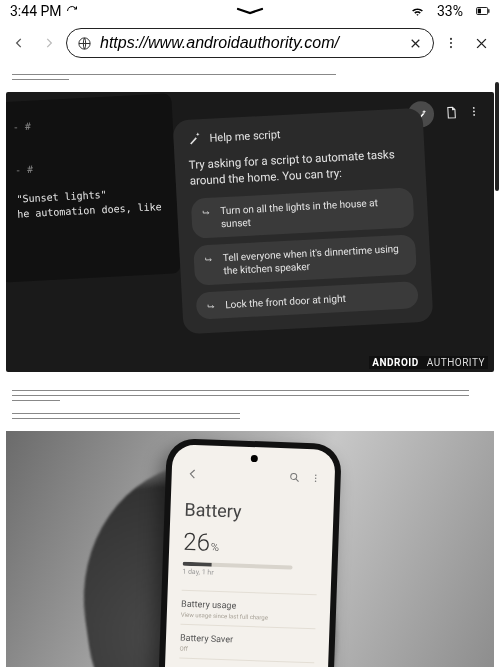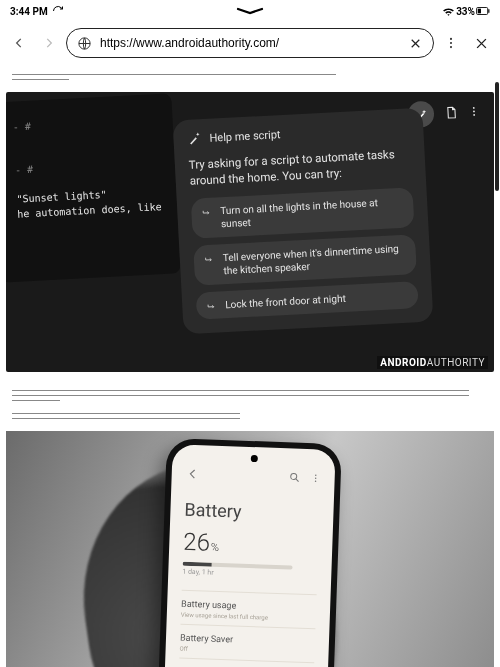--- a/index.html
+++ b/index.html
@@ -1,29 +1,29 @@
 <!DOCTYPE html>
 <html><head>
 <meta charset="utf-8">
 <style>
   * { margin: 0; padding: 0; box-sizing: border-box; }
   html, body { width: 500px; height: 667px; font-family: -apple-system, Roboto, sans-serif; background: #fff; color: #000; overflow: hidden; }
   #app { width: 500px; height: 667px; position: relative; }
 
   
-  .status-bar { height: 22px; display: flex; justify-content: space-between; align-items: center; padding: 8px 10px; font-size: 10px; font-weight: 700; }
+  .status-bar { height: 22px; display: flex; justify-content: space-between; align-items: center; padding: 8px 10px; font-size: 14px; font-weight: 400; }
   .status-left { display: flex; align-items: center; gap: 4px; }
-  .status-right { display: flex; align-items: center; gap: 1px; }
+  .status-right { display: flex; align-items: center; gap: 13px; }
   .handle { position: absolute; top: 6px; left: 50%; transform: translateX(-50%); width: 32px; height: 10px; }
 
   
   .browser-toolbar { height: 42px; display: flex; align-items: center; padding: 0 6px; gap: 4px; }
   .nav-btn { width: 26px; height: 26px; display: flex; align-items: center; justify-content: center; color: #666; }
   .omnibox { flex: 1; height: 30px; border: 1px solid #222; border-radius: 16px; display: flex; align-items: center; padding: 0 10px; gap: 8px; font-size: 12px; }
-  .omnibox input { flex: 1; border: none; outline: none; font-size: 12px; background: transparent; }
+  .omnibox input { flex: 1; border: none; outline: none; font-size: 16px; background: transparent; font-style: italic; }
   .clear-x { width: 16px; height: 16px; display: flex; align-items: center; justify-content: center; }
 
   
   .page { position: relative; height: calc(667px - 22px - 42px); }
   .scrollbar-track { position: absolute; right: 1px; top: 0; bottom: 0; width: 4px; }
   .scrollbar-thumb { position: absolute; right: 0; width: 4px; background: #222; border-radius: 2px; }
 
   
   .lines { padding: 10px 12px 4px; }
   .line { height: 1px; background: #888; margin-bottom: 4px; }
@@ -37,21 +37,21 @@
   .fi-card { position: absolute; left: 172px; top: 22px; width: 250px; transform: rotate(-3deg); background: #2a2a2a; border-radius: 16px; padding: 12px 14px 14px; color: #e4e4e4; }
   .fi-head { display: flex; align-items: center; gap: 8px; font-size: 11px; margin-bottom: 12px; }
   .fi-prompt { font-size: 11.5px; line-height: 1.35; margin-bottom: 10px; }
   .chip { display: flex; align-items: flex-start; gap: 8px; background: #3a3a3a; border-radius: 14px; padding: 7px 10px; font-size: 10px; line-height: 1.3; margin-top: 7px; }
   .chip .arr { flex: 0 0 auto; margin-top: 1px; }
 
   .fi-top-icons { position: absolute; right: 14px; top: 8px; display: flex; gap: 10px; align-items: center; transform: rotate(-3deg); }
   .circ { width: 26px; height: 26px; border-radius: 50%; background: #4a4a4a; display: flex; align-items: center; justify-content: center; }
   .watermark { position: absolute; right: 6px; bottom: 4px; font-size: 10px; letter-spacing: 0.5px; font-weight: 700; }
   .watermark .a { color: #fff; background: rgba(0,0,0,.35); padding: 1px 0 1px 3px; margin-top: 20px; }
-  .watermark .b { color: #ddd; padding: 1px 3px 1px 0; background: rgba(0,0,0,.35); font-weight: 400; }
+  .watermark .b { color: #ddd; padding: 1px 3px 1px 8px; background: rgba(0,0,0,.35); font-weight: 400; }
 
   
   .feature-img2 { margin: 4px 6px 0; height: 250px; position: relative; overflow: hidden; background: linear-gradient(115deg,#6b6b6b 0%, #9c9c9c 30%, #c7c7c7 55%, #8c8c8c 100%); }
   .hand { position: absolute; left: 78px; bottom: -60px; width: 260px; height: 280px; background: radial-gradient(circle at 30% 60%, #4a4a4a 0%, #333 60%, transparent 70%); border-radius: 50% 50% 40% 40%; transform: rotate(-8deg); filter: blur(1px); }
   .phone { position: absolute; left: 155px; top: 10px; width: 175px; height: 340px; background: #111; border-radius: 28px; transform: rotate(2deg); padding: 6px; box-shadow: -6px 8px 18px rgba(0,0,0,.4); }
   .screen { width: 100%; height: 100%; background: #f4f1ec; border-radius: 22px; padding: 22px 14px 8px; position: relative; color: #555; }
   .punch { position: absolute; top: 8px; left: 50%; transform: translateX(-50%); width: 7px; height: 7px; background: #000; border-radius: 50%; }
   .s-top { display: flex; justify-content: space-between; align-items: center; font-size: 10px; color: #777; margin-bottom: 18px; }
   .s-title { font-size: 18px; color: #444; margin-bottom: 8px; }
   .s-pct { font-size: 24px; font-weight: 300; color: #333; display: flex; align-items: baseline; }

